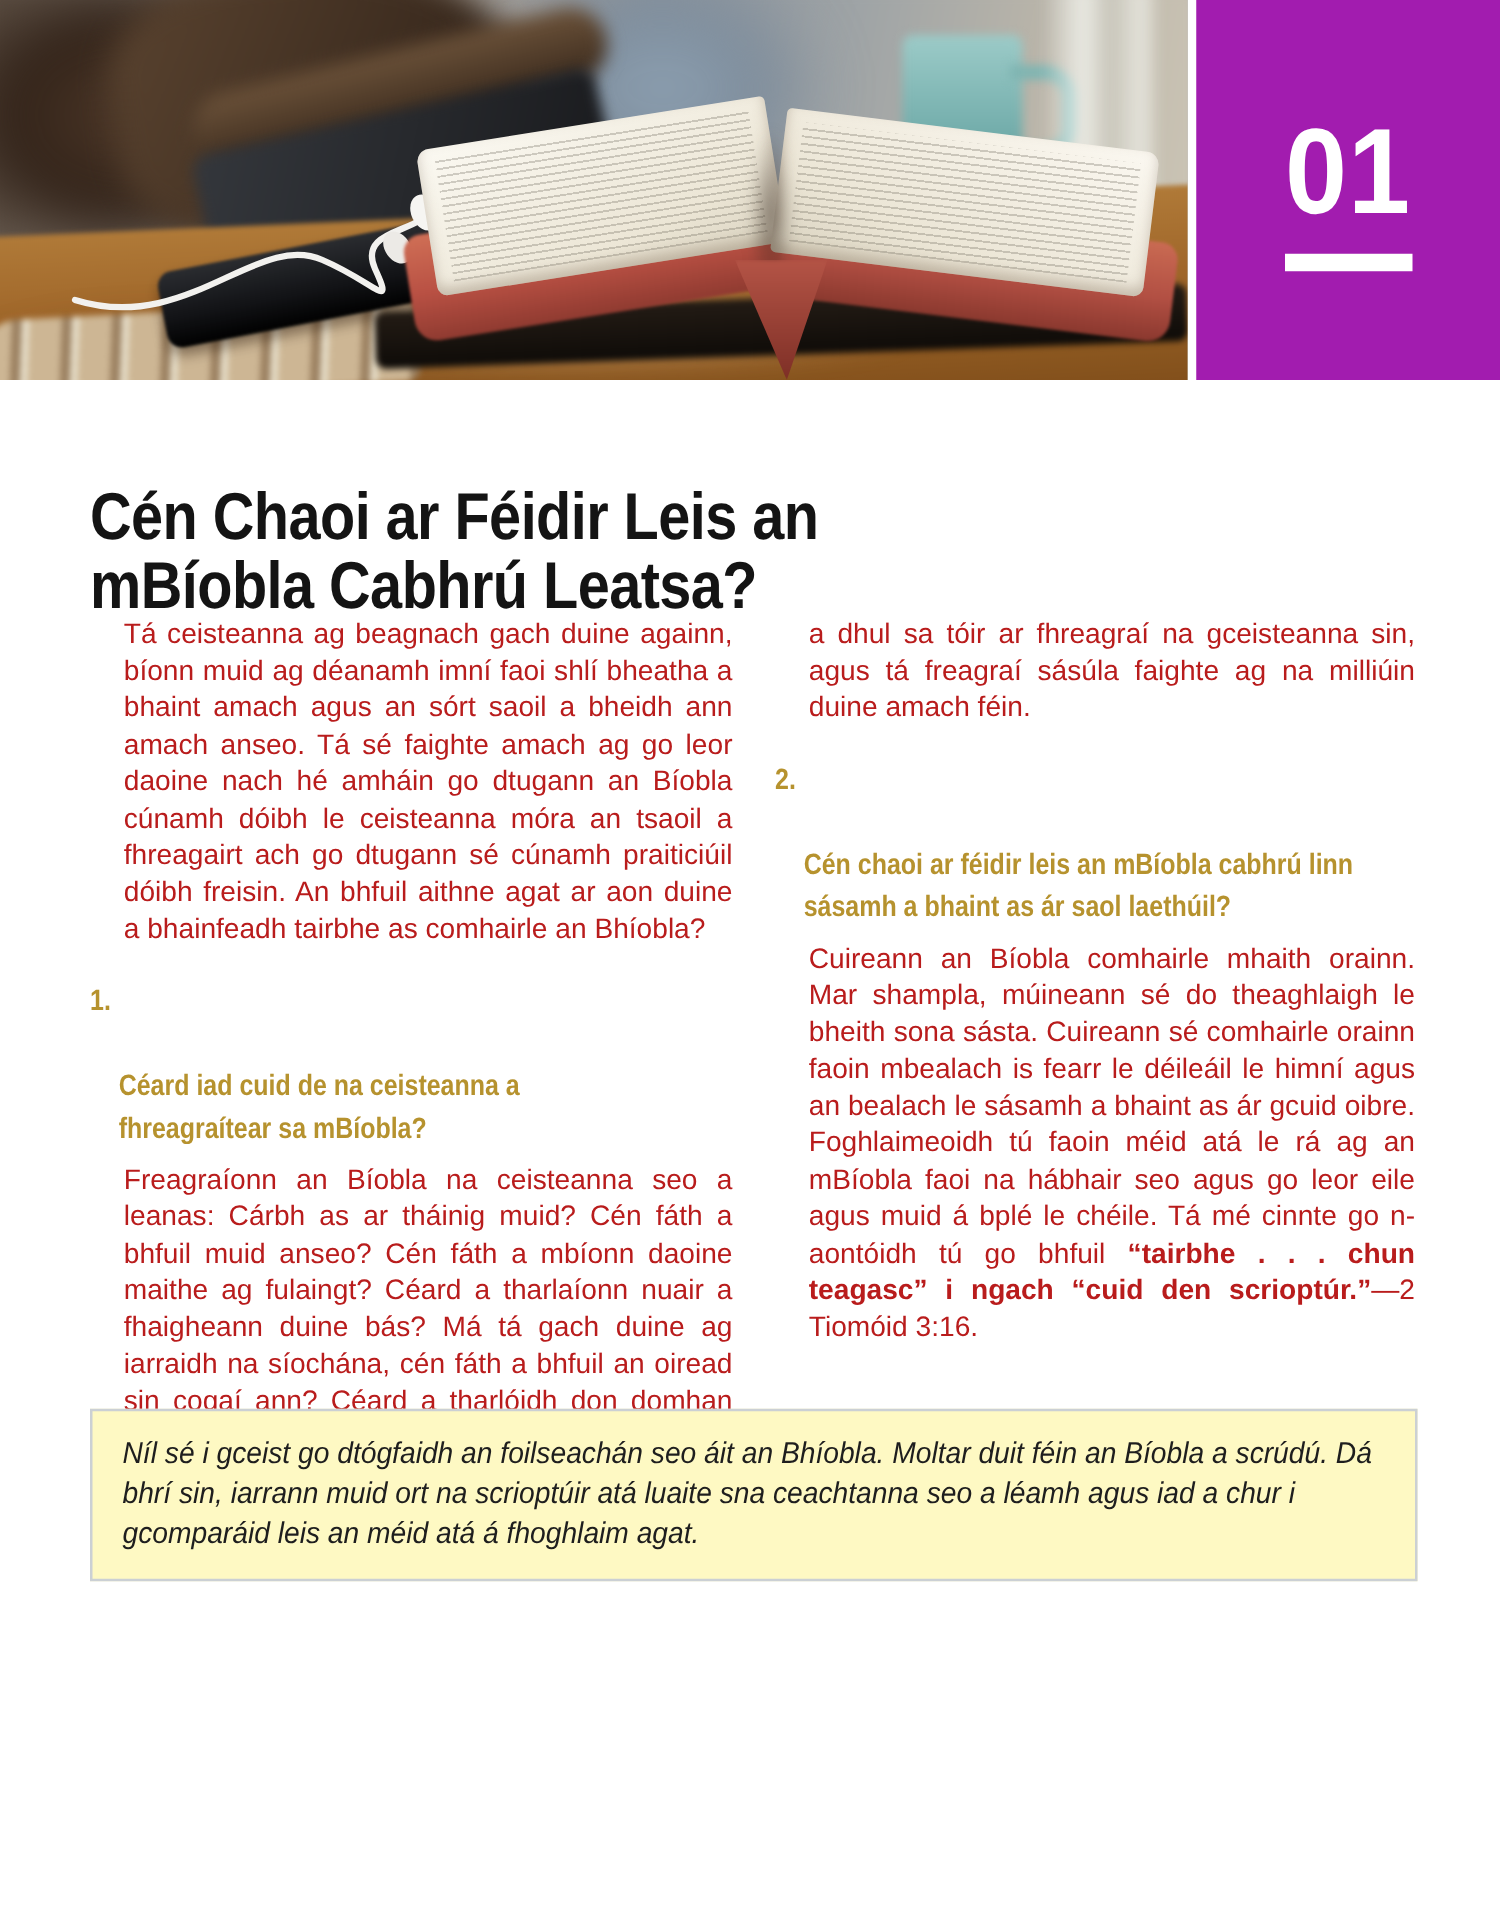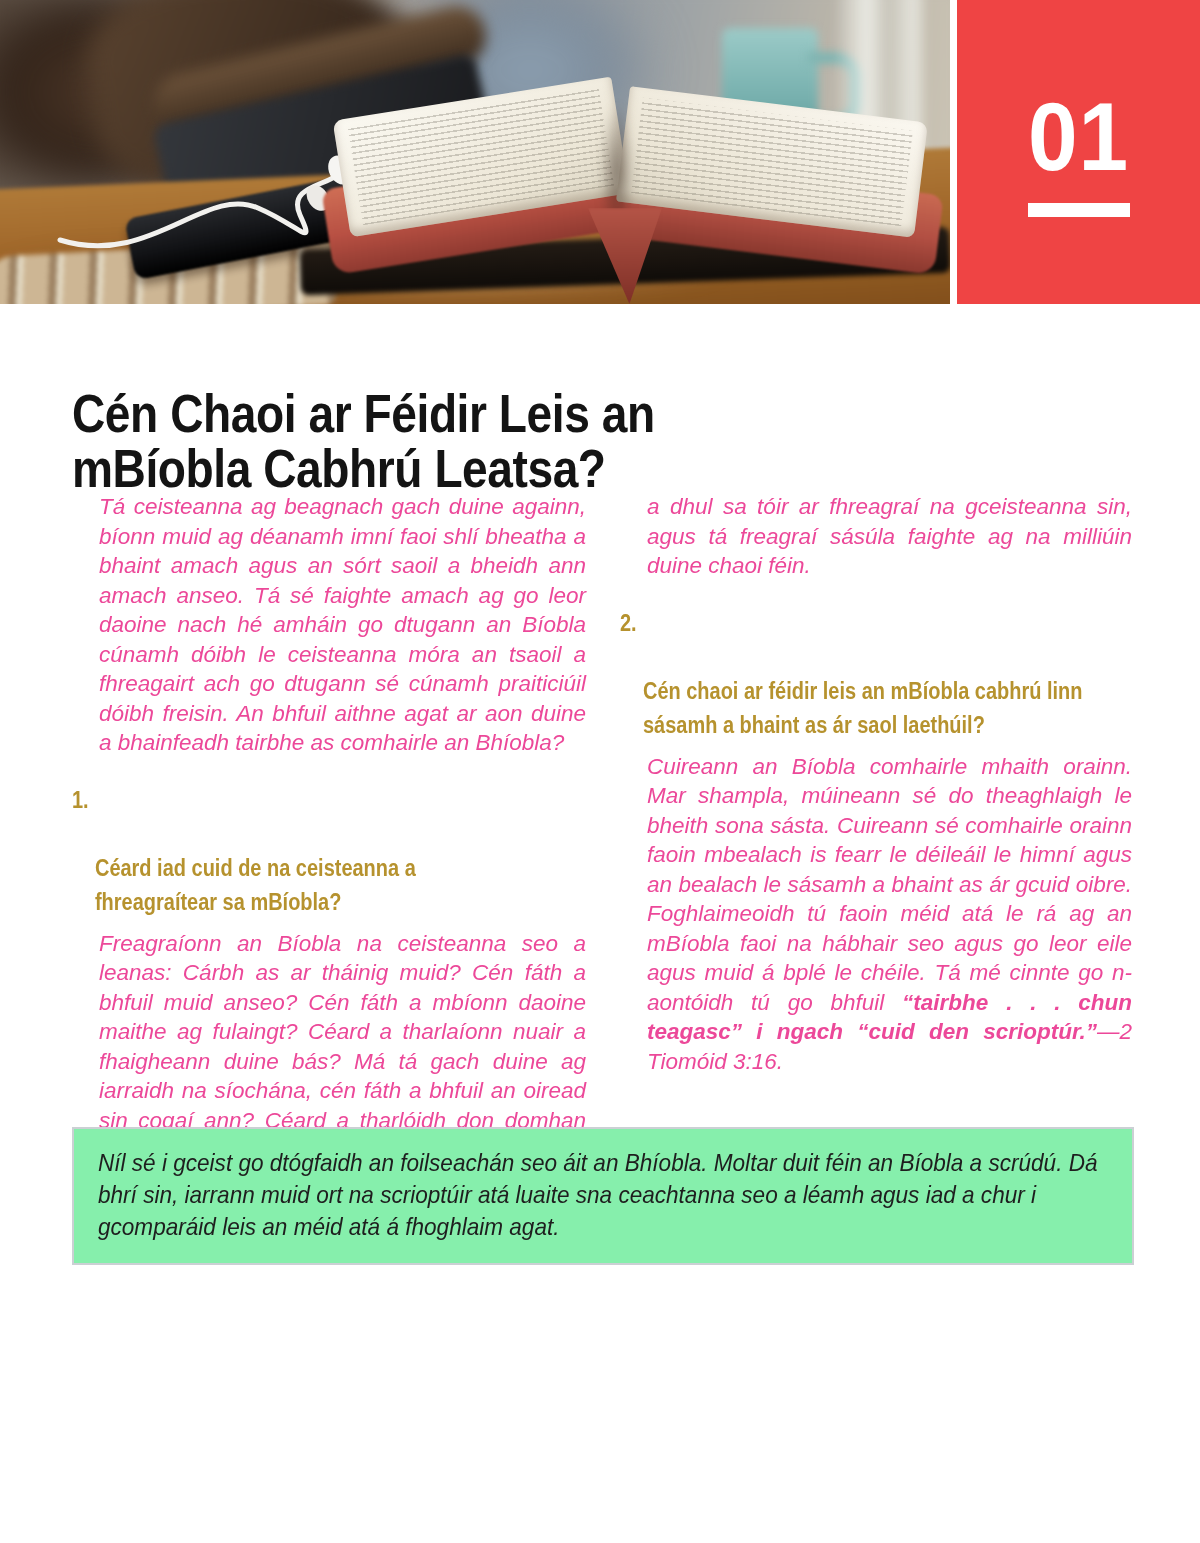--- a/index.html
+++ b/index.html
@@ -71,30 +71,30 @@
   
   .page-title{position:absolute;left:72px;top:350px;width:760px;
     font-size:53px;line-height:55px;font-weight:700;color:#141414;
     white-space:pre-line;transform:scaleX(.87);transform-origin:left top;letter-spacing:-.5px;}
 
   
   .col{position:absolute;top:492px;}
   .col-left{left:72px;width:514px;}
   .col-right{left:620px;width:512px;}
   .body-par{margin:0 0 0 27px;font-size:22.5px;line-height:29.5px;text-align:justify;
-    color:#ec4899;hyphens:none;font-style:italic;}
+    color:#b91c1c;hyphens:none;}
   .q-head{position:relative;margin:25px 0 10px 0;padding-left:27px;width:600px;
     font-weight:700;font-size:23.5px;line-height:34px;color:#b6922e;
     white-space:pre-line;transform:scaleX(.85);transform-origin:left top;}
   .q-num{position:absolute;left:0;top:0;}
   .bold{font-weight:700;margin-top:36px;}
 
   
   .note-box{position:absolute;left:72px;top:1127px;width:1062px;height:138px;box-sizing:border-box;
-    border:2px solid #cbd0d4;padding:18px 24px;background:#86efac;}
+    border:2px solid #cbd0d4;padding:18px 24px;background:#fef9c3;}
   .note-text{font-style:italic;font-size:24px;line-height:32px;color:#1e1e1e;width:1075px;
     transform:scaleX(.94);transform-origin:left top;}
 </style>
 </head>
 <body>
 
 <div class="page">
 
   <div class="hero">
     <div class="ph-bg"></div>
@@ -124,40 +124,40 @@
         <div class="bk-text"></div>
       </div>
       <div class="bk-page-right">
         <div class="bk-text"></div>
       </div>
       <div class="bk-gutter"></div>
       <div class="bk-drape"></div>
     </div>
   </div>
 
-  <div class="chapter-block" style="background:#ef4444;">
+  <div class="chapter-block" style="background:#a21caf;">
     <div class="chapter-number">01</div>
     <div class="chapter-underline"></div>
   </div>
 
   <h1 class="page-title">Cén Chaoi ar Féidir Leis an
 mBíobla Cabhrú Leatsa?</h1>
 
   <div class="col col-left">
     <p class="body-par">Tá ceisteanna ag beagnach gach duine againn, bíonn muid ag déanamh imní faoi shlí bheatha a bhaint amach agus an sórt saoil a bheidh ann amach anseo. Tá sé faighte amach ag go leor daoine nach hé amháin go dtugann an Bíobla cúnamh dóibh le ceisteanna móra an tsaoil a fhreagairt ach go dtugann sé cúnamh praiticiúil dóibh freisin. An bhfuil aithne agat ar aon duine a bhainfeadh tairbhe as comhairle an Bhíobla?</p>
     <div class="q-head">
       <span class="q-num">1.</span>
       <span>Céard iad cuid de na ceisteanna a
 fhreagraítear sa mBíobla?</span>
     </div>
     <p class="body-par">Freagraíonn an Bíobla na ceisteanna seo a leanas: Cárbh as ar tháinig muid? Cén fáth a bhfuil muid anseo? Cén fáth a mbíonn daoine maithe ag fulaingt? Céard a tharlaíonn nuair a fhaigheann duine bás? Má tá gach duine ag iarraidh na síochána, cén fáth a bhfuil an oiread sin cogaí ann? Céard a tharlóidh don domhan amach anseo? Tá an Bíobla ag iarraidh orainn</p>
   </div>
 
   <div class="col col-right">
-    <p class="body-par">a dhul sa tóir ar fhreagraí na gceisteanna sin, agus tá freagraí sásúla faighte ag na milliúin duine chaoi féin.</p>
+    <p class="body-par">a dhul sa tóir ar fhreagraí na gceisteanna sin, agus tá freagraí sásúla faighte ag na milliúin duine amach féin.</p>
     <div class="q-head">
       <span class="q-num">2.</span>
       <span>Cén chaoi ar féidir leis an mBíobla cabhrú linn
 sásamh a bhaint as ár saol laethúil?</span>
     </div>
     <p class="body-par"><span>Cuireann an Bíobla comhairle mhaith orainn. Mar shampla, múineann sé do theaghlaigh le bheith sona sásta. Cuireann sé comhairle orainn faoin mbealach is fearr le déileáil le himní agus an bealach le sásamh a bhaint as ár gcuid oibre. Foghlaimeoidh tú faoin méid atá le rá ag an mBíobla faoi na hábhair seo agus go leor eile agus muid á bplé le chéile. Tá mé cinnte go n-aontóidh tú go bhfuil </span><span class="bold">“tairbhe . . . chun teagasc” i ngach “cuid den scrioptúr.”</span><span>—2 Tiomóid 3:16.</span></p>
   </div>
 
   <div class="note-box">
     <div class="note-text">Níl sé i gceist go dtógfaidh an foilseachán seo áit an Bhíobla. Moltar duit féin an Bíobla a scrúdú. Dá bhrí sin, iarrann muid ort na scrioptúir atá luaite sna ceachtanna seo a léamh agus iad a chur i gcomparáid leis an méid atá á fhoghlaim agat.</div>

